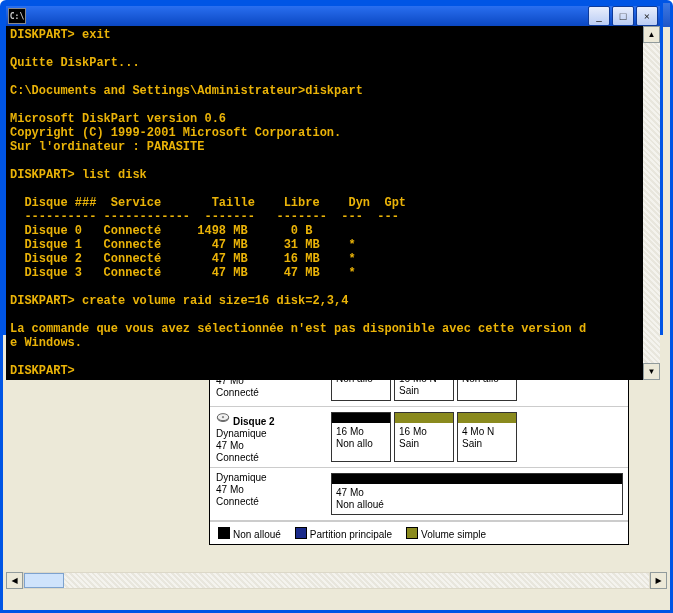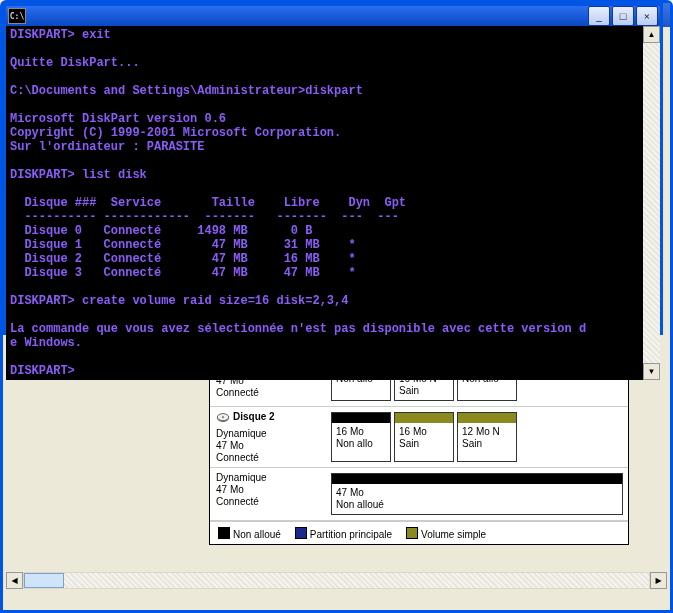--- a/index.html
+++ b/index.html
@@ -6,21 +6,21 @@
 
 .mmc{position:absolute;left:0;top:0;right:0;bottom:0;border:3px solid #0055e5;border-radius:6px 6px 0 0;background:#ece9d8}
 .mmc-title{height:24px;background:linear-gradient(#3b77e3,#1e56c8);}
 .tree{position:absolute;left:8px;top:338px;width:188px}
 .tree-row{display:flex;align-items:center;gap:4px;padding:1px 0;color:#000}
 .tree-row .ico{width:14px;height:14px;display:inline-block}
 .disk-panel{position:absolute;left:206px;top:338px;width:418px;border:1px solid #000000;background:#fff}
 .disk-row{display:flex;border-bottom:1px solid #ccc}
 .disk-row:last-child{border-bottom:none}
 .disk-info{width:104px;padding:4px 6px;font-size:10px;display:flex;flex-direction:column;gap:1px}
-.disk-info .dtitle{font-weight:bold;display:flex;align-items:flex-start;gap:3px}
+.disk-info .dtitle{font-weight:bold;display:flex;align-items:flex-end;gap:3px}
 .disk-info .dtitle svg{width:14px;height:14px}
 .disk-parts{flex:1;display:flex;gap:3px;padding:5px}
 .part{flex:1;border:1px solid #333;display:flex;flex-direction:column;font-size:10px;min-width:48px;max-width:58px}
 .part-top{height:10px}
 .part-body{padding:3px 4px;line-height:1.2}
 .part-body .pt{font-weight:bold}
 .legend{display:flex;gap:14px;padding:4px 8px;font-size:10px;align-items:center;border-top:1px solid #ccc}
 .legend .sw{width:10px;height:10px;border:1px solid #000;display:inline-block;margin-right:3px;position:relative;top:1px}
 .hscroll{position:absolute;left:3px;top:569px;right:3px;height:17px;background:#ece9d8;display:flex;align-items:center}
 .hscroll .btn{width:17px;height:17px;background:#ece9d8;border:1px solid #919b9c;box-sizing:border-box;display:flex;align-items:center;justify-content:center;font-size:8px}
@@ -29,21 +29,21 @@
 
 
 .cmd{position:absolute;left:3px;top:3px;width:660px;height:332px;}
 .cmd-frame{border:3px solid #0055e5;background:#0055e5;height:100%;box-sizing:border-box;display:flex;flex-direction:column}
 .cmd-title{height:22px;display:flex;align-items:center;background:linear-gradient(#2a6ff0,#0a47c2);color:#fff;font-family:Tahoma;font-size:12px;font-weight:bold;padding:0 2px}
 .cmd-title .cico{width:16px;height:14px;background:#000;border:1px solid #888;margin-right:4px;display:flex;align-items:center;justify-content:center;color:#ccc;font-size:8px;font-family:monospace}
 .cmd-title .spacer{flex:1}
 .cmd-title .wbtn{width:20px;height:18px;background:linear-gradient(#e9eefc,#b9ccf4);border:1px solid #0d3a9a;margin-left:2px;display:flex;align-items:center;justify-content:center;color:#222;font-weight:bold;font-size:11px;border-radius:2px}
 .cmd-body{flex:1;background:#ece9d8;display:flex}
 .cmd-text{flex:1;background:#000;color:#c0c0c0;font-family:"Courier New",monospace;font-size:12px;line-height:14px;padding:2px 4px;white-space:pre;overflow:hidden}
-.cmd-text b{color:#8b5cf6;font-weight:bold}
+.cmd-text b{color:#eab308;font-weight:bold}
 .cmd-vs{width:17px;background:#ece9d8;display:flex;flex-direction:column}
 .cmd-vs .vbtn{height:17px;border:1px solid #919b9c;box-sizing:border-box;background:#ece9d8;display:flex;align-items:center;justify-content:center;font-size:8px}
 .cmd-vs .vtrack{flex:1;background:repeating-linear-gradient(45deg,#f4f3ee,#f4f3ee 2px,#e8e6dd 2px,#e8e6dd 4px)}
 </style>
 </head>
 <body>
 
 <div class="mmc">
   <div class="mmc-title"></div>
 
@@ -135,21 +135,21 @@
           <div class="part" style="">
             <div class="part-top" style="background:#8a8a1e"></div>
             <div class="part-body">
               <div>16 Mo</div>
               <div>Sain</div>
             </div>
           </div>
           <div class="part" style="">
             <div class="part-top" style="background:#8a8a1e"></div>
             <div class="part-body">
-              <div>12 Mo N</div>
+              <div>4 Mo N</div>
               <div>Sain</div>
             </div>
           </div>
         </div>
       </div>
       <div class="disk-row">
         <div class="disk-info">
           <span>Dynamique</span>
           <span>47 Mo</span>
           <span>Connecté</span>

